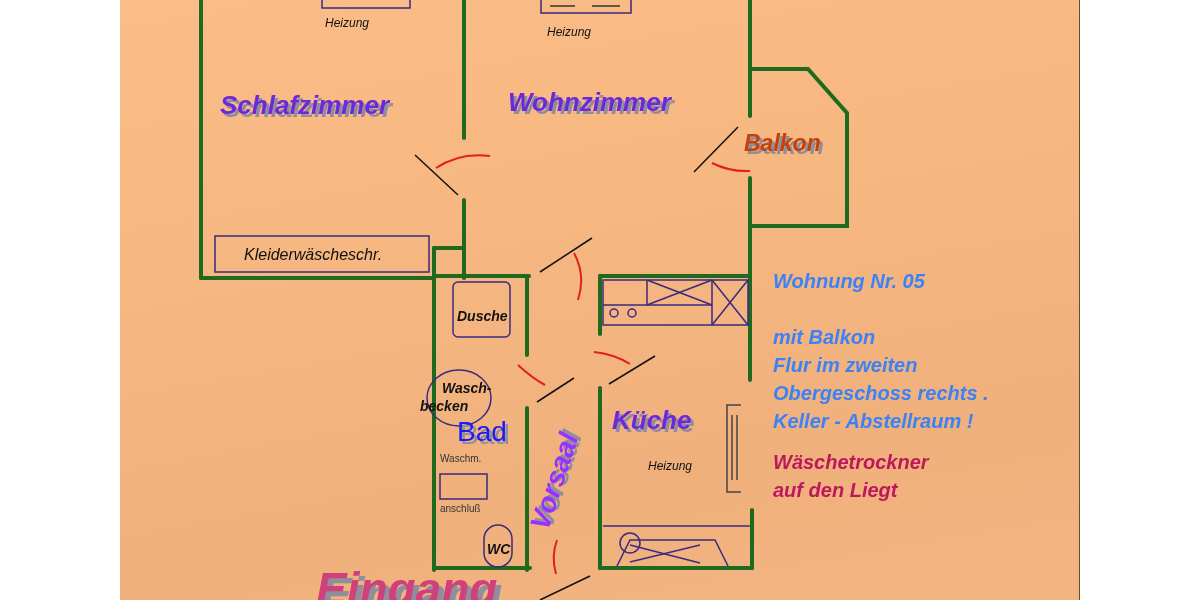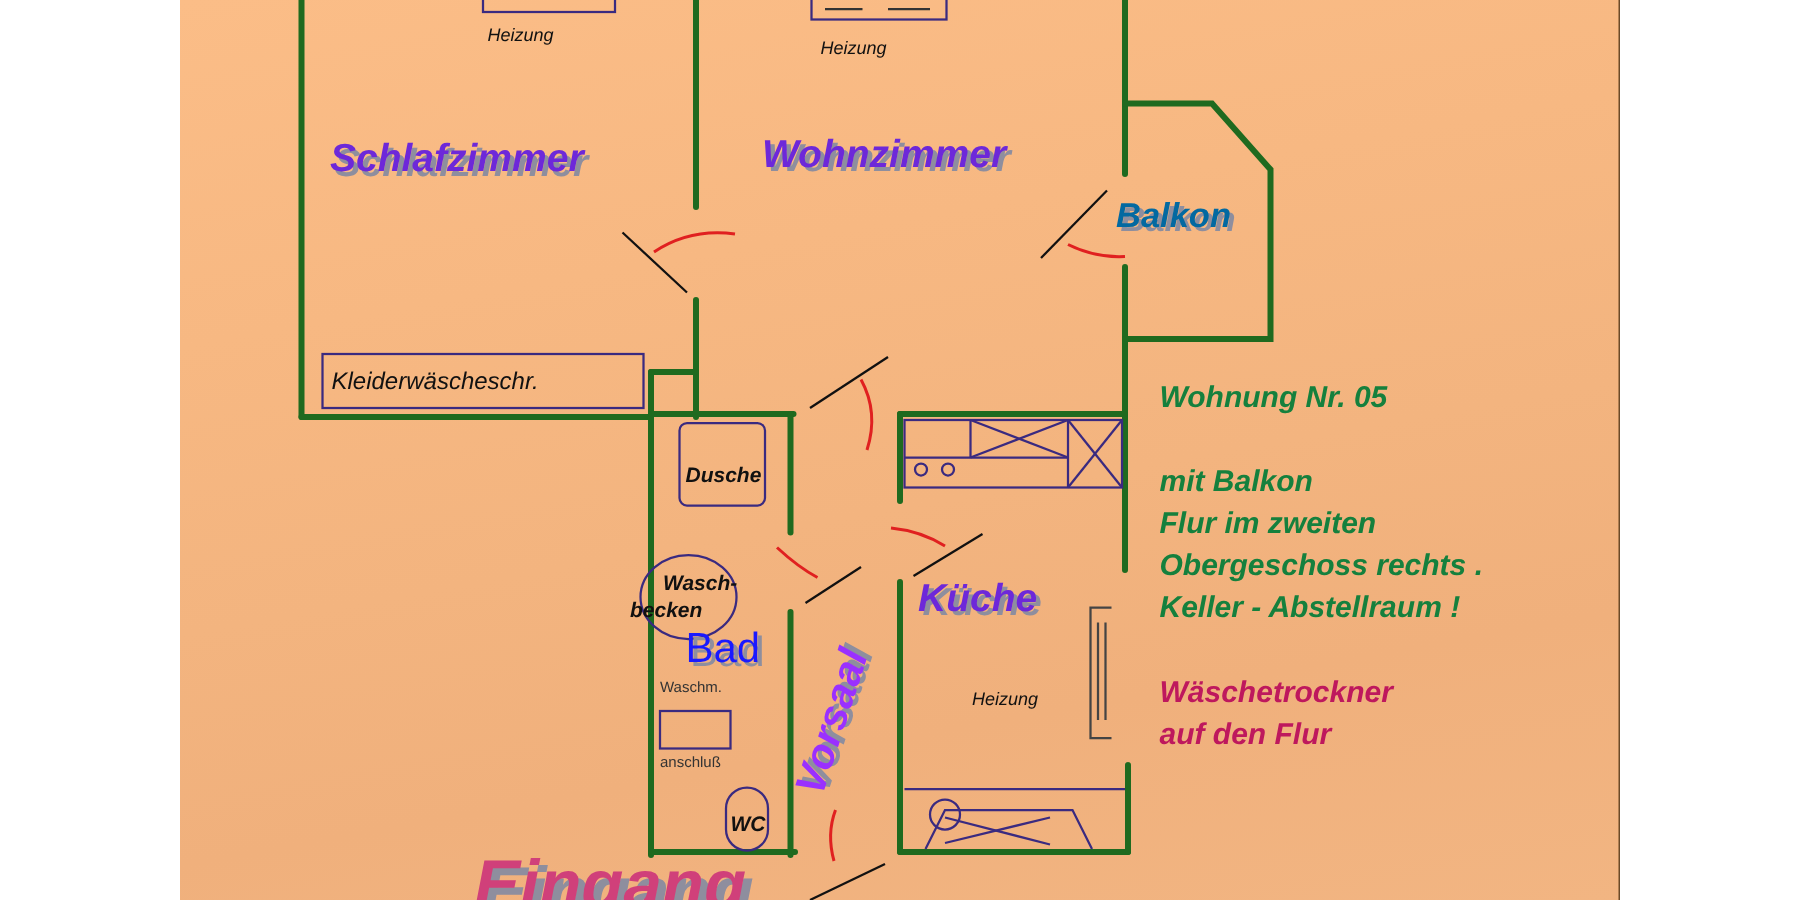--- a/index.html
+++ b/index.html
@@ -12,29 +12,29 @@
     position: absolute; left: 120px; top: 0; width: 960px; height: 600px;
     background: linear-gradient(170deg, #fbbd87 0%, #f7b882 30%, #f3b47f 55%, #f0b07c 75%, #f2b582 100%);
     overflow: hidden;
   }
   .paper-edge {
     position: absolute; left: 1079px; top: 0; width: 1px; height: 600px; background: #6b4a28;
   }
   svg.plan { position: absolute; left: 0; top: 0; width: 1200px; height: 600px; }
   .lbl { position: absolute; white-space: nowrap; font-style: italic; font-weight: bold; }
   .room-red { color: #6d28d9; font-size: 26px; text-shadow: 3px 3px 0 #8e8e9e; }
-  .room-magenta { color: #0369a1; font-size: 23px; text-shadow: 3px 3px 0 #8e8e9e; }
+  .room-magenta { color: #c2410c; font-size: 23px; text-shadow: 3px 3px 0 #8e8e9e; }
   .heizung { color: #111; font-size: 12px; font-weight: normal; font-style: italic; }
   .small-black { color: #111; font-size: 14px; }
   .bad { color: #1a1aff; font-size: 28px; font-style: normal; font-weight: normal; text-shadow: 3px 3px 0 #8e8e9e; }
   .waschm { color: #333; font-size: 10px; font-style: normal; font-weight: normal; line-height: 15px; }
   .vorsaal { color: #9a30ff; font-size: 28px; text-shadow: 3px 3px 0 #8e8e9e; transform: rotate(-72deg); transform-origin: left top; }
   .eingang { color: #d0407a; font-size: 46px; text-shadow: 5px 5px 0 #8e8e9e; }
   .info { position: absolute; font-style: italic; font-weight: bold; font-size: 20px; line-height: 28px; }
-  .info-blue { color: #15803d; }
+  .info-blue { color: #3b82f6; margin-top: 16px; }
   .info-red { color: #be185d; }
 </style>
 </head>
 <body>
 
 <div class="paper"></div>
 <div class="paper-edge"></div>
 
 <svg class="plan" viewBox="0 0 1200 600">
   <g stroke="#1f6a1f" stroke-width="4" fill="none" stroke-linecap="round">
@@ -118,32 +118,32 @@
     <path d="M594,352 Q614,354 630,364"></path>
     <path d="M557,540 Q551,556 556,574"></path>
   </g>
 </svg>
 
 <span class="lbl heizung" style="left:325px;top:16px;">Heizung</span>
 <span class="lbl heizung" style="left:547px;top:25px;">Heizung</span>
 <span class="lbl room-red" style="left:220px;top:90px;">Schlafzimmer</span>
 <span class="lbl room-red" style="left:508px;top:87px;">Wohnzimmer</span>
 <span class="lbl room-magenta" style="left:744px;top:130px;">Balkon</span>
-<span class="lbl heizung" style="left:221px;top:246px;font-size:16px;">Kleiderwäscheschr.</span>
+<span class="lbl heizung" style="left:244px;top:246px;font-size:16px;">Kleiderwäscheschr.</span>
 <span class="lbl small-black" style="left:457px;top:308px;">Dusche</span>
 <span class="lbl small-black" style="left:442px;top:380px;">Wasch-</span>
 <span class="lbl small-black" style="left:420px;top:398px;">becken</span>
 <span class="lbl bad" style="left:457px;top:416px;">Bad</span>
 <span class="lbl waschm" style="left:440px;top:451px;">Waschm.</span>
 <span class="lbl waschm" style="left:440px;top:465px;margin-top:36px;">anschluß</span>
 <span class="lbl small-black" style="left:487px;top:541px;">WC</span>
 <span class="lbl vorsaal" style="left:524px;top:524px;">Vorsaal</span>
-<span class="lbl room-red" style="left:612px;top:383px;">Küche</span>
+<span class="lbl room-red" style="left:612px;top:405px;">Küche</span>
 <span class="lbl heizung" style="left:648px;top:459px;">Heizung</span>
 <span class="lbl eingang" style="left:316px;top:562px;">Eingang</span>
 
 <div class="info info-blue" style="left:773px;top:251px;">Wohnung Nr. 05</div>
 <div class="info info-blue" style="left:773px;top:307px;">mit Balkon</div>
 <div class="info info-blue" style="left:773px;top:335px;">Flur im zweiten</div>
 <div class="info info-blue" style="left:773px;top:363px;">Obergeschoss rechts .</div>
 <div class="info info-blue" style="left:773px;top:391px;">Keller - Abstellraum !</div>
 <div class="info info-red" style="left:773px;top:448px;">Wäschetrockner</div>
-<div class="info info-red" style="left:773px;top:476px;">auf den Flur</div>
+<div class="info info-red" style="left:773px;top:476px;">auf den Liegt</div>
 
 </body></html>

